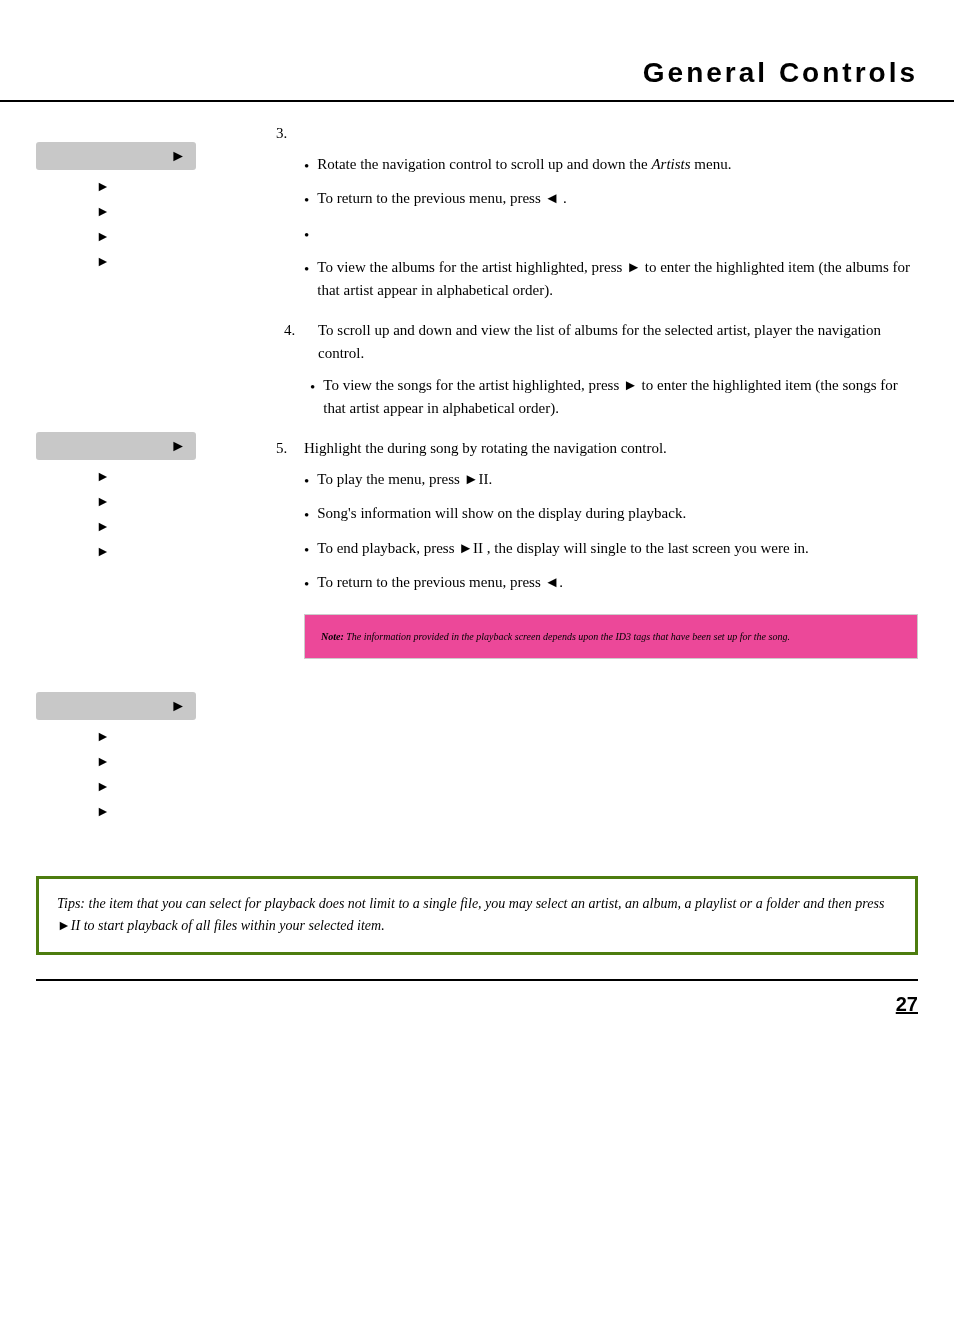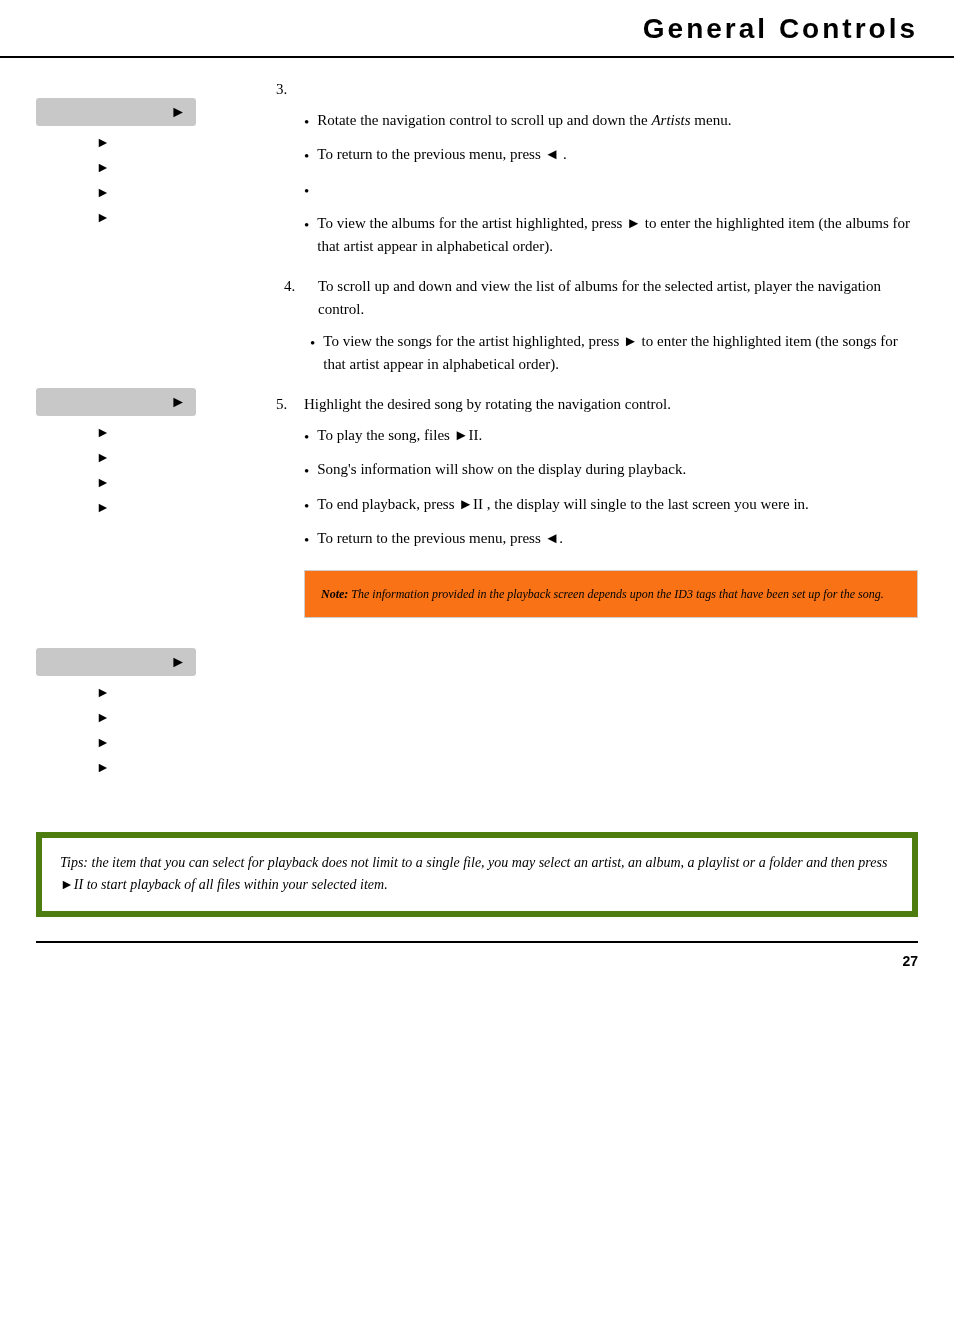--- a/index.html
+++ b/index.html
@@ -13,20 +13,21 @@
       font-size: 15px;
       line-height: 1.5;
     }
 
     
     .page-header {
       border-bottom: 2px solid #000;
       text-align: right;
       padding: 8px 36px 6px 36px;
       margin-bottom: 0;
+      margin-top: 44px;
     }
     .page-header h1 {
       font-size: 28px;
       font-weight: 900;
       letter-spacing: 3px;
       font-family: Arial, Helvetica, sans-serif;
       font-style: normal;
     }
 
     
@@ -130,53 +131,54 @@
     .bullet-list li .bullet {
       flex-shrink: 0;
       margin-top: 2px;
     }
     .bullet-list li em {
       font-style: italic;
     }
 
     
     .note-box {
-      background: #f97316;
+      background: #ec4899;
       border: 1px solid #ccc;
       padding: 14px 16px;
       margin-top: 10px;
       margin-left: 28px;
-      font-size: 12px;
+      font-size: 10px;
       line-height: 1.5;
       font-style: italic;
     }
     .note-box strong {
       font-style: italic;
       font-weight: 900;
     }
 
     
     .tips-box {
-      border: 6px solid #4d7c0f;
+      border: 3px solid #4d7c0f;
       margin: 24px 36px 0 36px;
       padding: 14px 18px;
       font-size: 14px;
       line-height: 1.6;
       font-style: italic;
     }
 
     
     .page-footer {
       border-top: 2px solid #000;
       margin: 24px 36px 0 36px;
       padding-top: 8px;
       text-align: right;
-      font-size: 14px;
+      font-size: 20px;
       font-weight: bold;
       font-family: Arial, Helvetica, sans-serif;
+      text-decoration: underline;
     }
 
     
     .diagram-1 { margin-top: 20px; }
     .diagram-2 { margin-top: 130px; }
     .diagram-3 { margin-top: 100px; }
   </style>
 </head>
 <body>
 
@@ -284,26 +286,26 @@
         <li>
           <span class="bullet" style="margin-left:26px;">•</span>
           <span>To view the songs for the artist highlighted, press ► to enter the highlighted item (the songs for that artist appear in alphabetical order).</span>
         </li>
       </ul>
     </div>
 
     <div class="step-section">
       <div class="step-header">
         <span class="step-number">5.</span>
-        <span class="step-text">Highlight the desired song by rotating the navigation control.</span>
+        <span class="step-text">Highlight the during song by rotating the navigation control.</span>
       </div>
       <ul class="bullet-list">
         <li>
           <span class="bullet">•</span>
-          <span>To play the song, files ►II.</span>
+          <span>To play the menu, press ►II.</span>
         </li>
         <li>
           <span class="bullet">•</span>
           <span>Song's information will show on the display during playback.</span>
         </li>
         <li>
           <span class="bullet">•</span>
           <span>To end playback, press ►II , the display will single to the last screen you  were in.</span>
         </li>
         <li>

